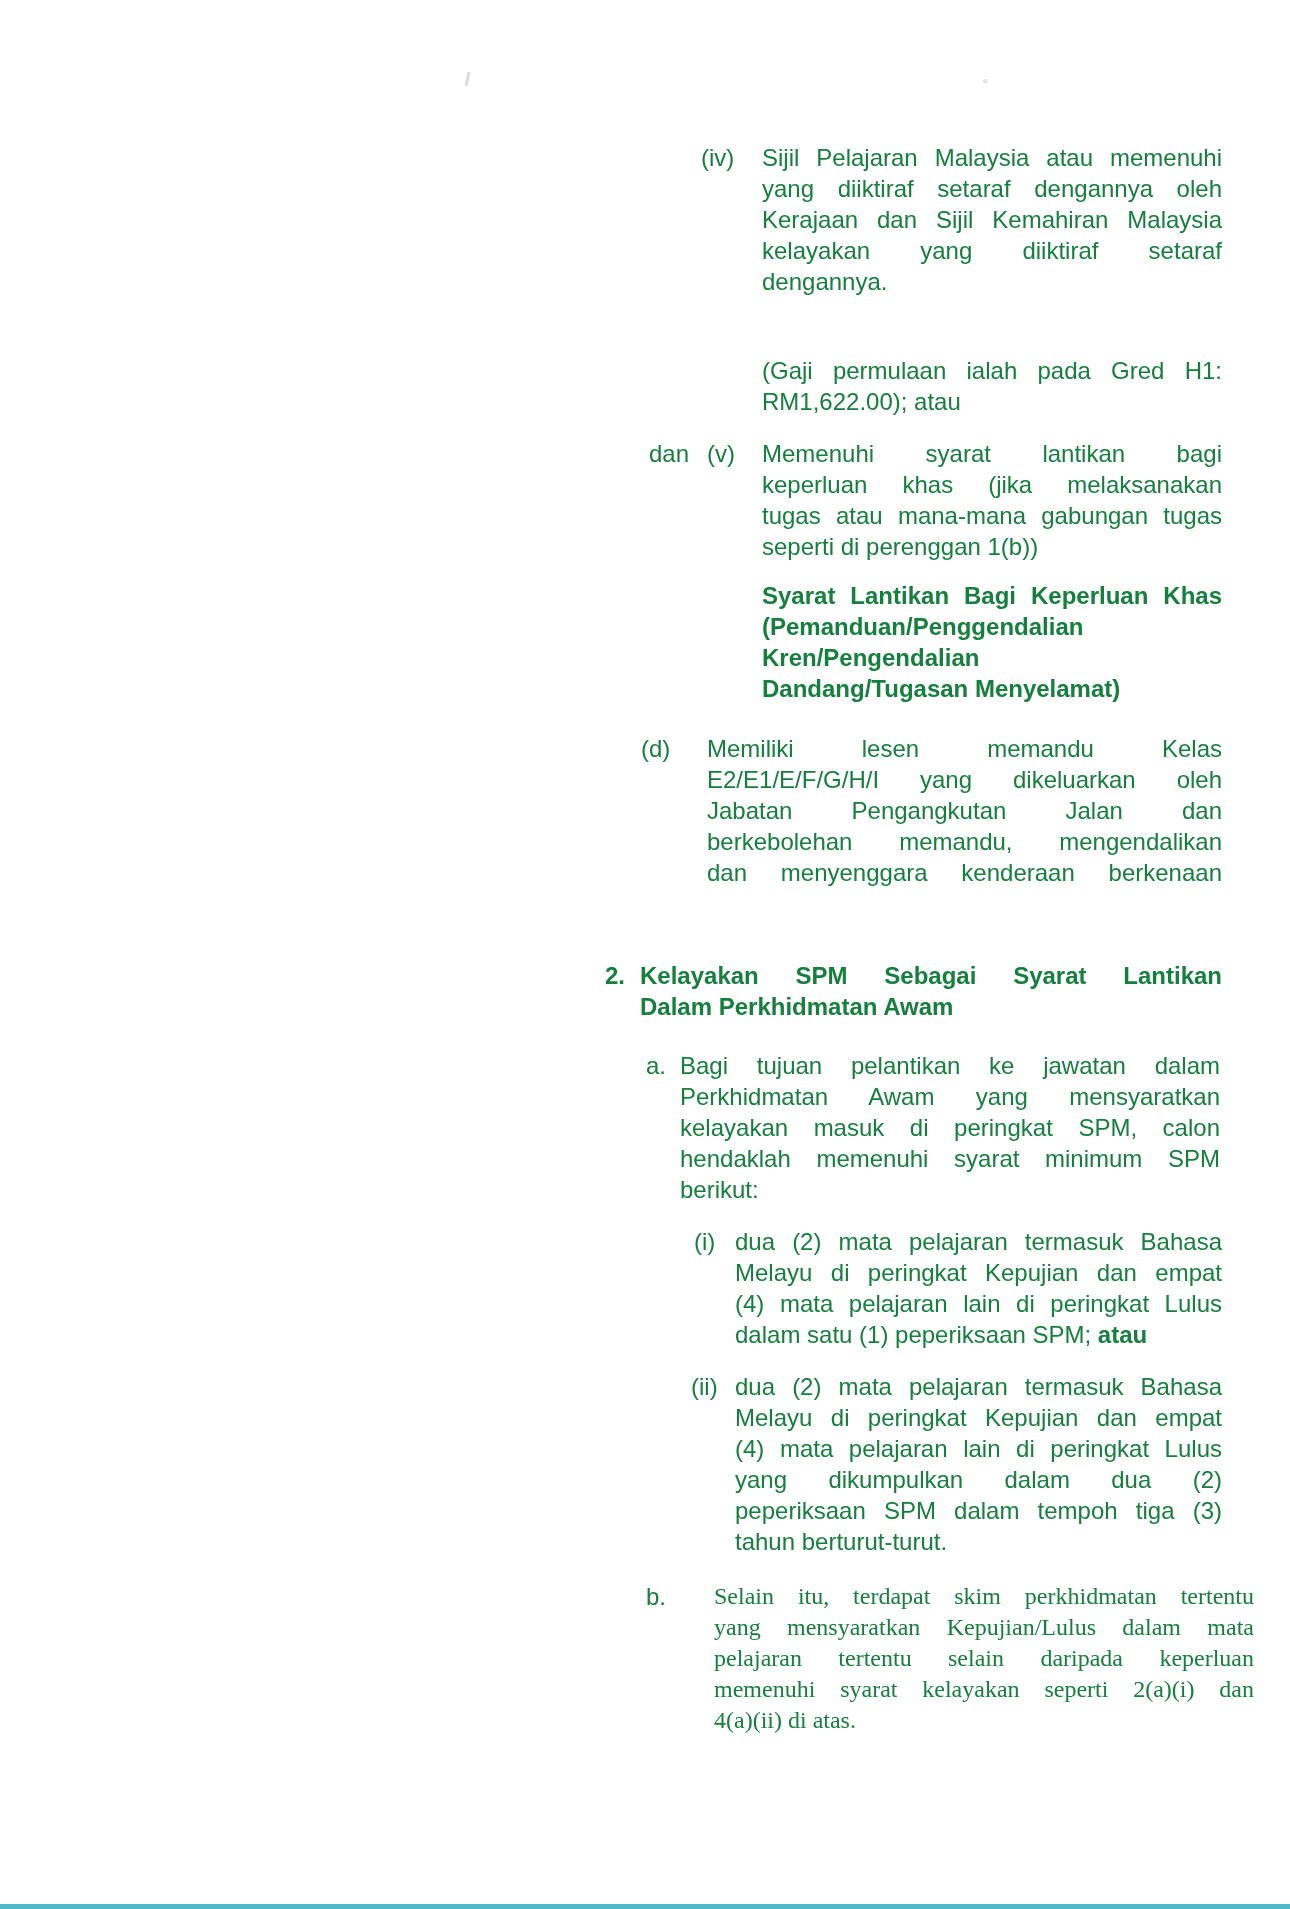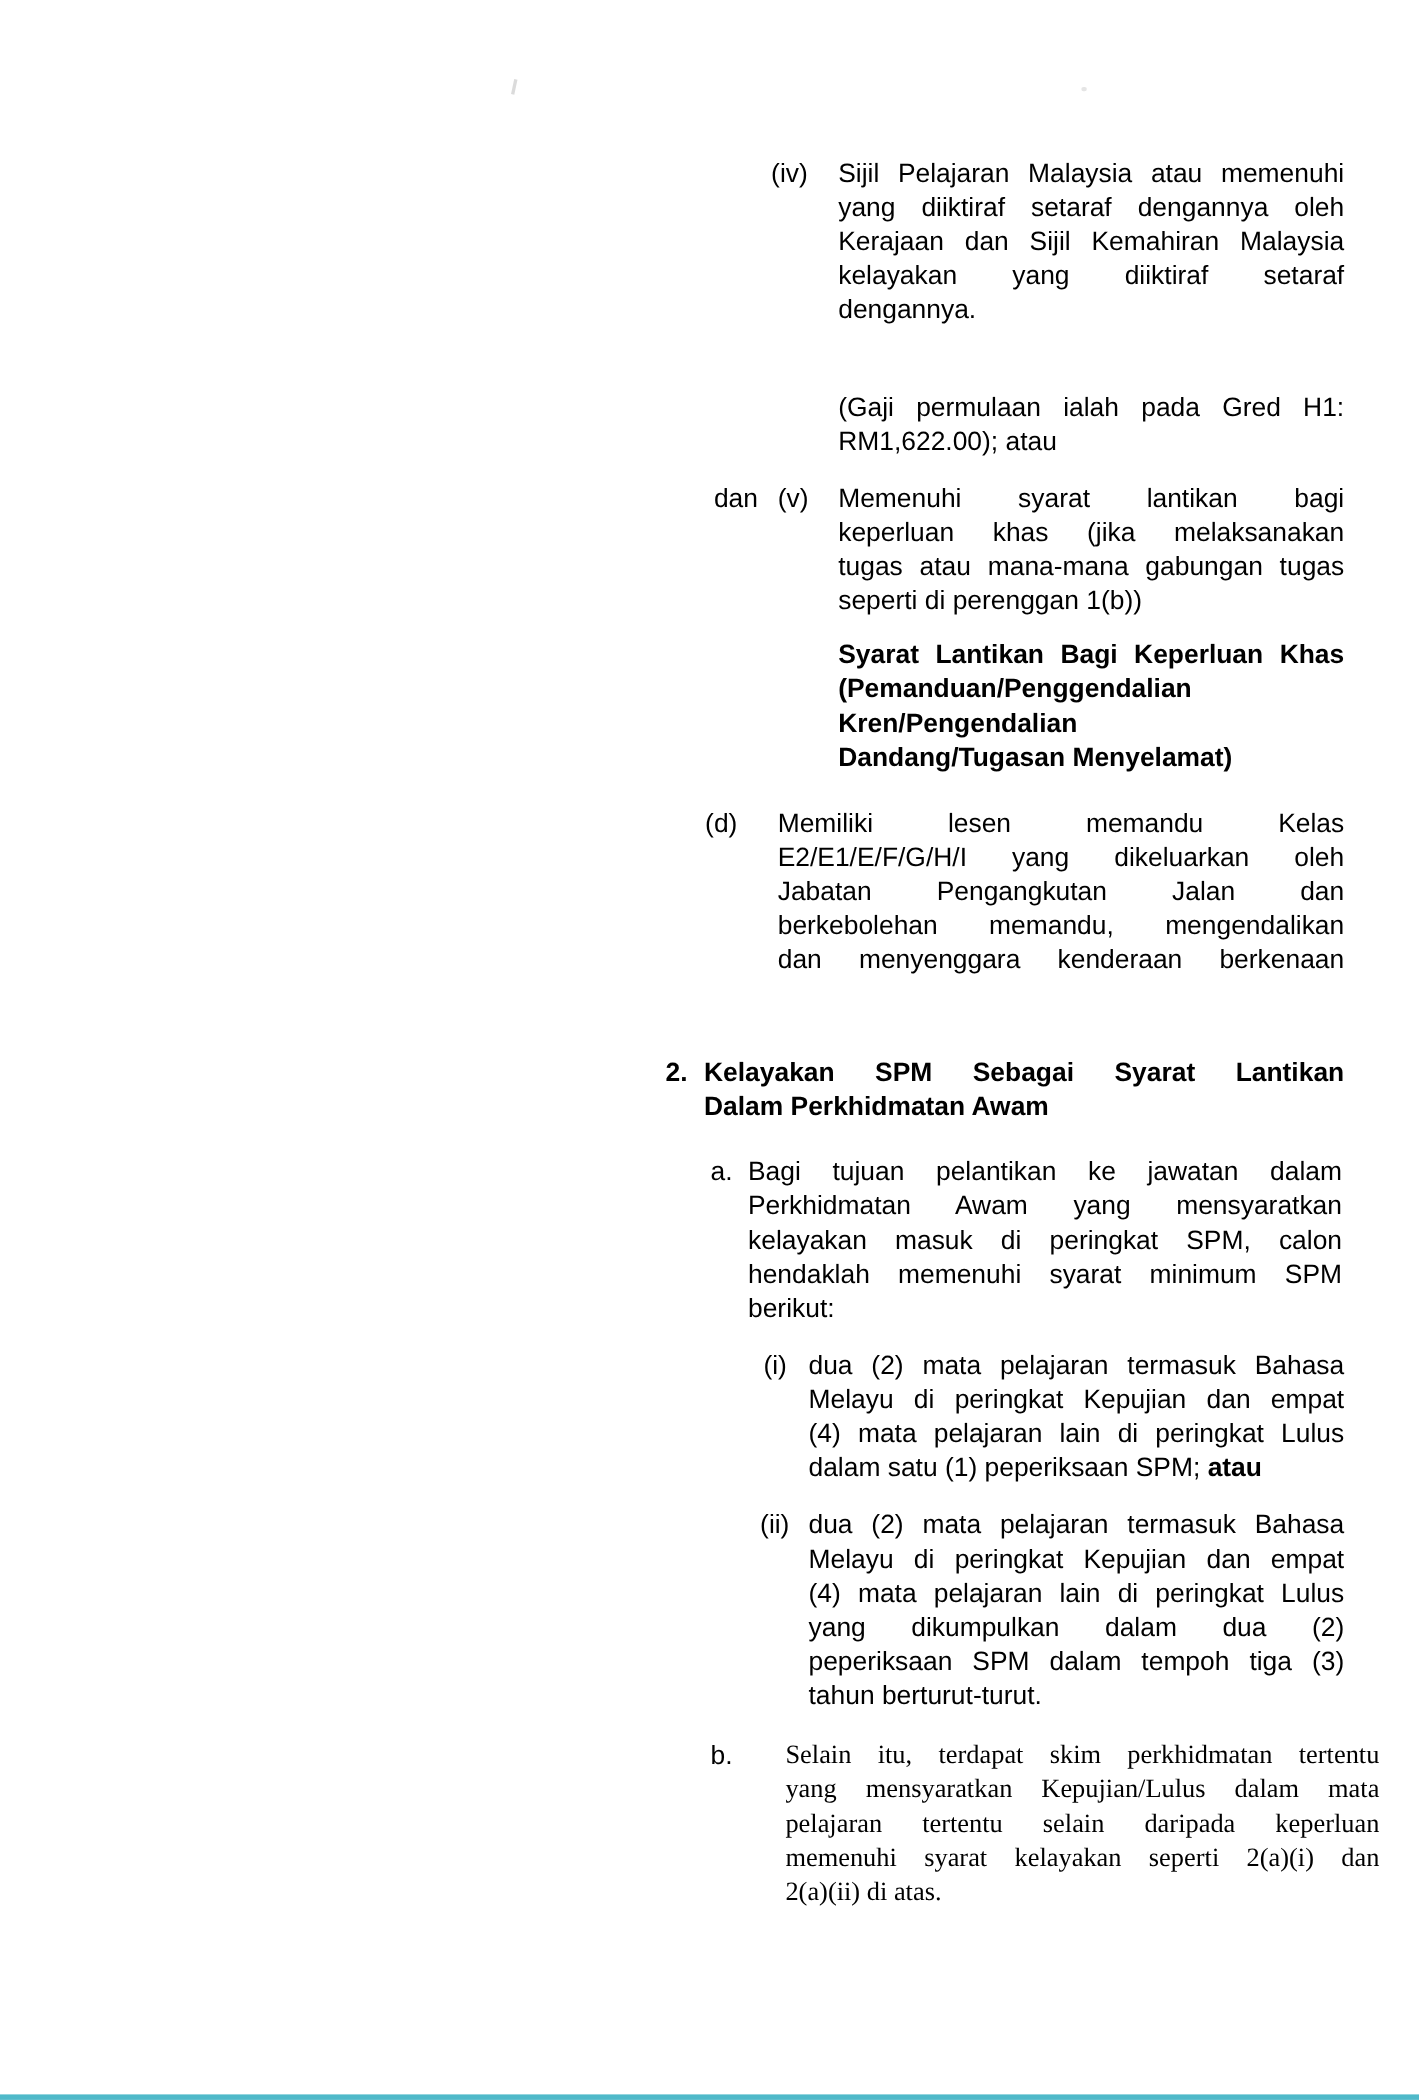--- a/index.html
+++ b/index.html
@@ -35,21 +35,21 @@
     background: #4fb9c9;
   }
 
   .speck { position: absolute; background: #bdbdbd; opacity: .55; }
   .speck-a { left: 466px; top: 72px; width: 3px; height: 14px; transform: rotate(12deg); }
   .speck-b { left: 983px; top: 79px; width: 5px; height: 4px; border-radius: 2px; opacity: .4; }
 </style>
 </head>
 <body>
 
-<div class="page" style="background: rgb(255, 255, 255); color: #000000;">
+<div class="page" style="background: rgb(255, 255, 255); color: #15803d;">
 
   <div class="speck speck-a"></div>
   <div class="speck speck-b"></div>
 
   <div>
     <div class="marker" style="left:701px; top:142px;">(iv)</div>
     <div class="textcol" style="left:762px; top:142px; width:460px;">
         <div class="ln"><span>Sijil Pelajaran Malaysia atau memenuhi</span></div>
         <div class="ln"><span>yang diiktiraf setaraf dengannya oleh</span></div>
         <div class="ln"><span>Kerajaan dan Sijil Kemahiran Malaysia</span></div>
@@ -137,18 +137,18 @@
       </div>
   </div>
 
   <div>
     <div class="marker" style="left:646px; top:1581px;">b.</div>
     <div class="textcol" style="left:714px; top:1581px; width:540px;font-family:Liberation Serif, serif;">
         <div class="ln"><span>Selain itu, terdapat skim perkhidmatan tertentu</span></div>
         <div class="ln"><span>yang mensyaratkan Kepujian/Lulus dalam mata</span></div>
         <div class="ln"><span>pelajaran tertentu selain daripada keperluan</span></div>
         <div class="ln"><span>memenuhi syarat kelayakan seperti 2(a)(i) dan</span></div>
-        <div class="ln last"><span>2(a)(ii) di atas.</span></div>
+        <div class="ln last"><span>4(a)(ii) di atas.</span></div>
       </div>
   </div>
 
   <div class="accent-line" style="background: rgb(79, 185, 201);"></div>
 </div>
 
 </body></html>

